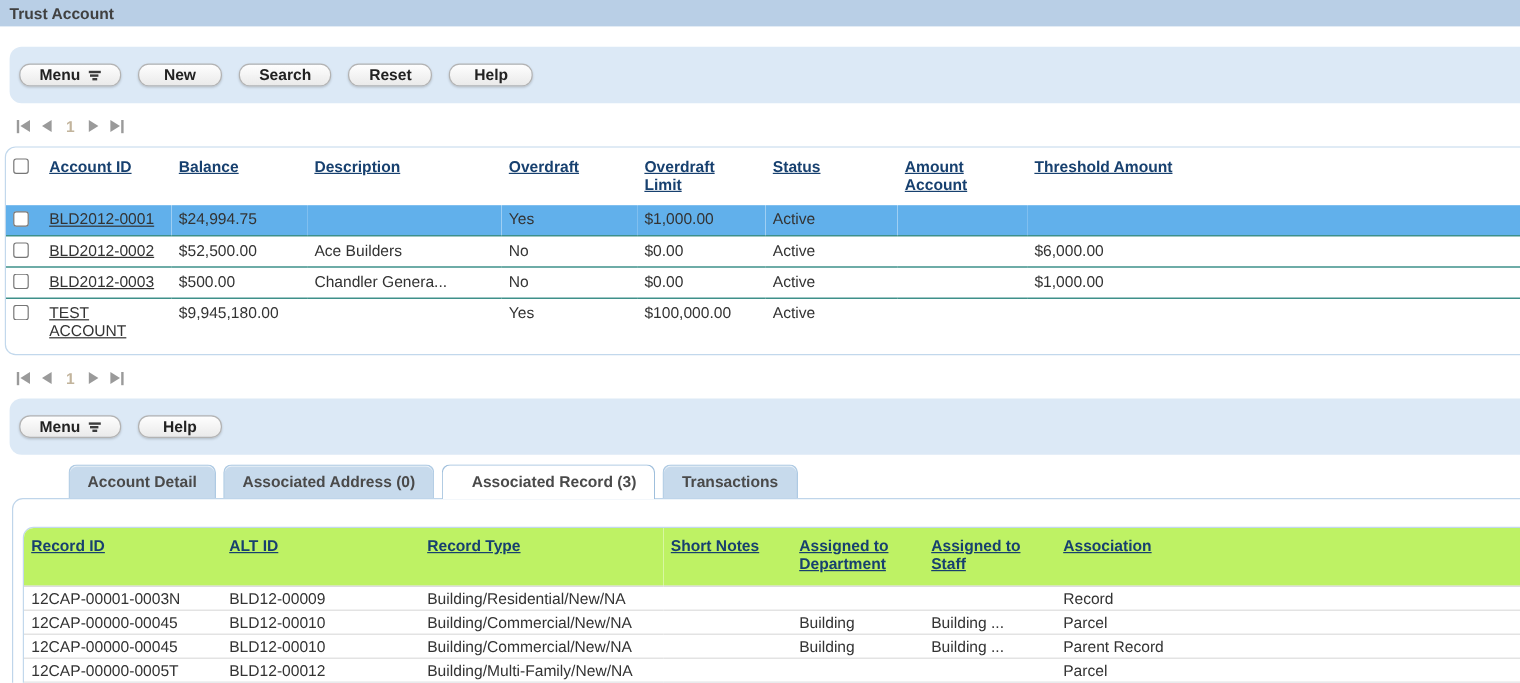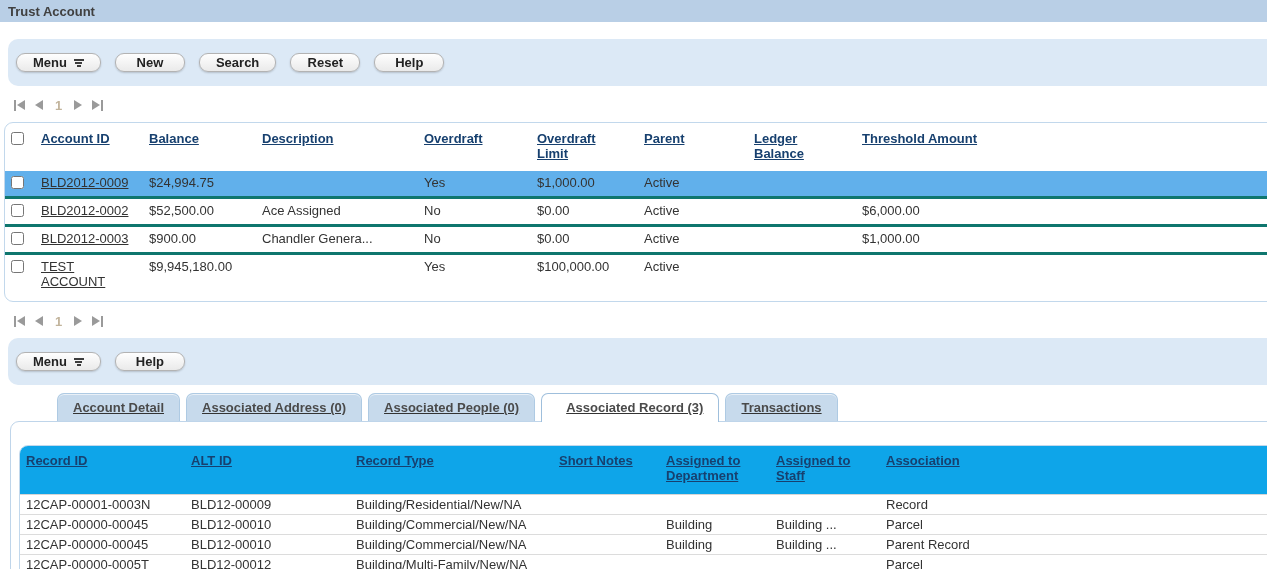--- a/index.html
+++ b/index.html
@@ -36,42 +36,42 @@
   .pg-num { color:#C2B49C; font-weight:bold; padding:0 2px; }
 
   
   .grid-box { margin-left:4px; width:1290px; background:#fff; border:1px solid #C2D8EC;
               border-radius:9px; padding-bottom:8px; overflow:hidden; }
   table { border-collapse:collapse; width:100%; table-layout:fixed; }
   th, td { text-align:left; vertical-align:top; padding:4px 8px 4px 6px; overflow:hidden; }
   thead th { color:#17406F; font-weight:bold; padding-top:8px; padding-bottom:10px; }
   thead th span { text-decoration:underline; cursor:pointer; }
   .accounts tbody tr { height:23px; }
-  .accounts tbody tr + tr td { border-top:3px solid #0f766e; }
+  .accounts tbody tr + tr td { border-top:1px solid #0f766e; }
   .accounts tbody tr.selected td { background:#61B0EB; border-top:none; }
   td a { color:#333; text-decoration:underline; cursor:pointer; }
   input[type=checkbox] { width:13px; height:13px; margin-top:1px; }
   .cb-col { width:30px; } .c-acct { width:108px; } .c-bal { width:113px; }
   .c-desc { width:162px; } .c-od { width:113px; } .c-odl { width:107px; }
   .c-stat { width:110px; } .c-ledg { width:108px; }
 
   
   .tabs { display:flex; align-items:center; padding-left:47px; margin-left:10px;
-          position:relative; z-index:2; margin-top:8px;text-decoration:underline; }
+          position:relative; z-index:2; margin-top:8px; }
   .tab { background:#C7DAEC; border:1px solid #AECAE3; border-bottom:none;
          border-radius:7px 7px 0 0; padding:6px 15px; margin-right:6px;
          font-weight:bold; color:#4a4a4a; cursor:pointer; white-space:nowrap;
          box-shadow:inset 0 1px 0 rgba(255,255,255,.6); }
   .tab.active { background:#fff; border-color:#9FBFDC; margin-bottom:-1px; padding-bottom:7px;padding-left:24px; }
   .panel { margin-left:10px; width:1290px; height:200px; background:#fff;
            border:1px solid #BFD5EA; border-radius:9px 0 0 0; position:relative; z-index:1;
            padding:23px 0 0 8px; }
   .grid-box-2 { width:1280px; background:#fff; border:1px solid #C2D8EC;
                 border-radius:9px 9px 0 0; overflow:hidden; }
-  .records thead th { background:#0ea5e9; padding-top:7px; padding-bottom:2px; height:48px;margin-left:16px; }
+  .records thead th { background:#bef264; padding-top:7px; padding-bottom:2px; height:48px;margin-left:16px; }
   .records tbody tr { height:19px; }
   .records tbody td { border-bottom:1px solid #dcdcdc; padding-top:2px; padding-bottom:2px; }
   .records thead { border-bottom:1px solid #d5d5d5; }
   .r-id { width:165px; } .r-alt { width:165px; } .r-type { width:203px; }
   .r-notes { width:107px; } .r-dept { width:110px; } .r-staff { width:110px; }
 </style>
 </head>
 <body>
 
 <div class="title-bar">Trust Account</div>
@@ -123,52 +123,52 @@
         <col>
     </colgroup>
     <thead>
       <tr>
         <th><input type="checkbox" style=""></th>
         <th><span>Account ID</span></th>
         <th><span>Balance</span></th>
         <th><span>Description</span></th>
         <th><span>Overdraft</span></th>
         <th><span>Overdraft Limit</span></th>
-        <th><span>Parent</span></th>
-        <th><span>Ledger Balance</span></th>
+        <th><span>Status</span></th>
+        <th><span>Amount Account</span></th>
         <th><span>Threshold Amount</span></th>
       </tr>
     </thead>
     <tbody>
       <tr class="selected">
         <td><input type="checkbox" style=""></td>
-        <td><a>BLD2012-0009</a></td>
+        <td><a>BLD2012-0001</a></td>
         <td>$24,994.75</td>
         <td></td>
         <td>Yes</td>
         <td>$1,000.00</td>
         <td>Active</td>
         <td></td>
         <td></td>
       </tr>
       <tr>
         <td><input type="checkbox" style=""></td>
         <td><a>BLD2012-0002</a></td>
         <td>$52,500.00</td>
-        <td>Ace Assigned</td>
+        <td>Ace Builders</td>
         <td>No</td>
         <td>$0.00</td>
         <td>Active</td>
         <td></td>
         <td>$6,000.00</td>
       </tr>
       <tr>
         <td><input type="checkbox" style=""></td>
         <td><a>BLD2012-0003</a></td>
-        <td>$900.00</td>
+        <td>$500.00</td>
         <td>Chandler Genera...</td>
         <td>No</td>
         <td>$0.00</td>
         <td>Active</td>
         <td></td>
         <td>$1,000.00</td>
       </tr>
       <tr>
         <td><input type="checkbox" style=""></td>
         <td><a>TEST ACCOUNT</a></td>
@@ -210,21 +210,20 @@
         <i></i>
         <i></i>
       </span>
   </button>
   <button class="btn">Help</button>
 </div>
 
 <div class="tabs">
   <div class="tab">Account Detail</div>
   <div class="tab">Associated Address (0)</div>
-  <div class="tab">Associated People (0)</div>
   <div class="tab active">Associated Record (3)</div>
   <div class="tab">Transactions</div>
 </div>
 
 <div class="panel">
   <div class="grid-box-2">
     <table class="records">
       <colgroup>
         <col class="r-id">
           <col class="r-alt">

